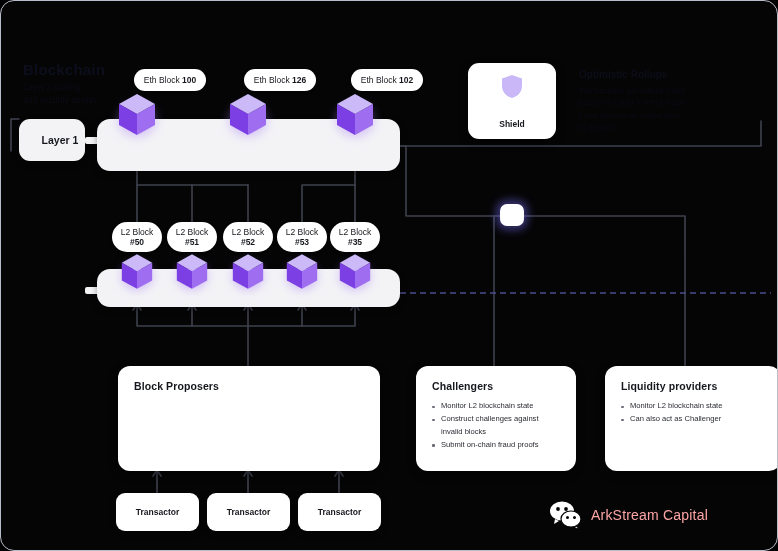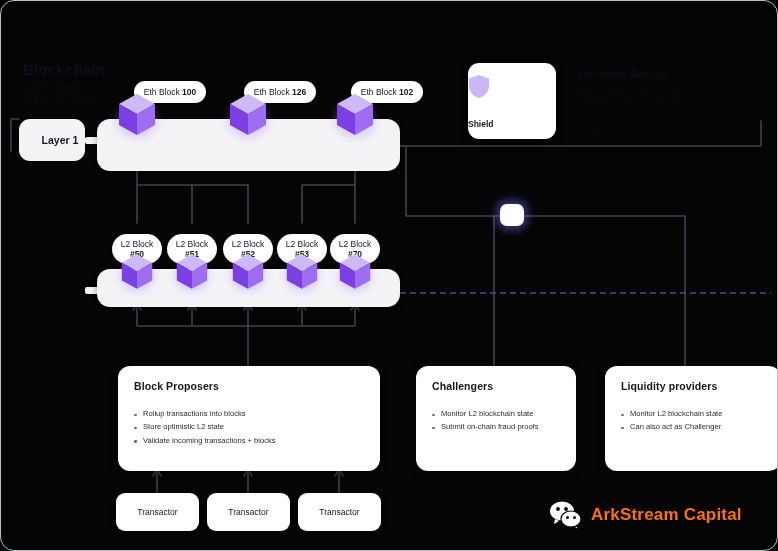--- a/index.html
+++ b/index.html
@@ -20,21 +20,20 @@
   .pill{
     position:absolute;
     background:#fff;
     border-radius:999px;
     color:#16181d;
     display:flex; align-items:center; justify-content:center;
     text-align:center;
     font-size:8.5px;
     line-height:1.22;
     box-shadow:0 1px 3px rgba(0,0,0,.35);
-    margin-top:12px;
   }
   .pill b{font-weight:700;}
 
   .band{
     position:absolute;
     background:#f3f3f6;
     border-radius:13px;
     box-shadow:0 2px 6px rgba(0,0,0,.35);
   }
   .layerbox{
@@ -62,46 +61,47 @@
   
   .card{
     position:absolute;
     background:#fff; border-radius:12px;
     padding:14px 14px 12px 16px;
     color:#1b1d22;
     box-shadow:0 3px 10px rgba(0,0,0,.45);
   }
   .card h3{
     font-size:10.5px; font-weight:700; letter-spacing:.1px;
-    margin-bottom:16px; color:#15171c;
+    margin-bottom:8px; color:#15171c;
   }
   .card ul{ list-style:none; }
   .card li{
     position:relative;
     font-size:7.6px; line-height:1.62;
     padding-left:9px; color:#2a2c33;
     margin-bottom:1px;
   }
   .card li:before{
     content:""; position:absolute; left:0; top:5.5px;
     width:2.5px; height:2.5px; background:#6b6d76; border-radius:1px;
   }
 
   
   .tbox{
     position:absolute; background:#fff; border-radius:9px;
     display:flex;align-items:center;justify-content:center;
     font-size:8.5px; color:#16181d;
     box-shadow:0 2px 6px rgba(0,0,0,.4);
+    font-weight:bold;
   }
 
   
   .shield-tile{
     position:absolute; background:#fff; border-radius:11px;
-    display:flex;flex-direction:column;align-items:flex-start;justify-content:center;
+    display:flex;flex-direction:column;align-items:center;justify-content:center;
     gap:20px;
     box-shadow:0 3px 10px rgba(0,0,0,.45);
   }
   .shield-tile span{ font-size:8.5px; font-weight:600; color:#16181d; }
 
   
   .faint-title{
     position:absolute; color:#0d0e1c; font-weight:700; font-size:15px;
     letter-spacing:.2px; white-space:nowrap;
   }
@@ -126,21 +126,21 @@
     position:absolute; width:24px; height:22px; border-radius:7px;
     background:#fff;
     box-shadow:0 0 9px 4px rgba(120,110,250,.45);
   }
 
   
   .brand{
     position:absolute; display:flex; align-items:center; gap:8px;
   }
   .brand-name{
-    color:#f97316; font-size:17px; letter-spacing:.2px;font-weight:bold;
+    color:#fca5a5; font-size:14px; letter-spacing:.2px;
   }
 </style>
 </head>
 <body>
 
 <div id="canvas">
 
   <svg class="lines" width="778" height="551">
     <g stroke="#3e414d" stroke-width="1.6" fill="none" stroke-linecap="round" stroke-linejoin="round">
 
@@ -256,21 +256,21 @@
   <div class="pill" style="left:222px; top:221px; width:50px; height:30px; flex-direction:column;">
     <span>L2 Block</span>
     <b>#52</b>
   </div>
   <div class="pill" style="left:276px; top:221px; width:50px; height:30px; flex-direction:column;">
     <span>L2 Block</span>
     <b>#53</b>
   </div>
   <div class="pill" style="left:329px; top:221px; width:50px; height:30px; flex-direction:column;">
     <span>L2 Block</span>
-    <b>#70</b>
+    <b>#35</b>
   </div>
 
   <div class="connstub" style="left:84px; top:286px; width:14px;"></div>
   <div class="band" style="left:96px; top:268px; width:303px; height:38px;"></div>
 
   <div class="cube" style="left:120px; top:252px; width:32px; height:38px;">
     <div class="glow" style="left:-6px; top:3px; width:44px; height:40px;"></div>
     <svg width="32" height="38" viewBox="0 0 38 44">
         <path d="M19 1 L37 11 L19 21 L1 11 Z" fill="#cbb9f8"></path>
         <path d="M1 11 L19 21 L19 42 L1 32 Z" fill="#7c3fe4"></path>
@@ -307,31 +307,27 @@
         <path d="M19 1 L37 11 L19 21 L1 11 Z" fill="#cbb9f8"></path>
         <path d="M1 11 L19 21 L19 42 L1 32 Z" fill="#7c3fe4"></path>
         <path d="M37 11 L19 21 L19 42 L37 32 Z" fill="#9e6df0"></path>
       </svg>
   </div>
 
   <div class="node" style="left:499px; top:203px;"></div>
 
   <div class="card" style="left:117px; top:365px; width:262px; height:105px;">
     <h3>Block Proposers</h3>
-    <ul>
-      <li>Rollup transactions into blocks</li>
-      <li>Store optimistic L2 state</li>
-      <li>Validate incoming transactions + blocks</li>
-    </ul>
   </div>
 
   <div class="card" style="left:415px; top:365px; width:160px; height:105px;">
     <h3>Challengers</h3>
     <ul>
       <li>Monitor L2 blockchain state</li>
+      <li>Construct challenges against invalid blocks</li>
       <li>Submit on-chain fraud proofs</li>
     </ul>
   </div>
 
   <div class="card" style="left:604px; top:365px; width:176px; height:105px;">
     <h3>Liquidity providers</h3>
     <ul>
       <li>Monitor L2 blockchain state</li>
       <li>Can also act as Challenger</li>
     </ul>

